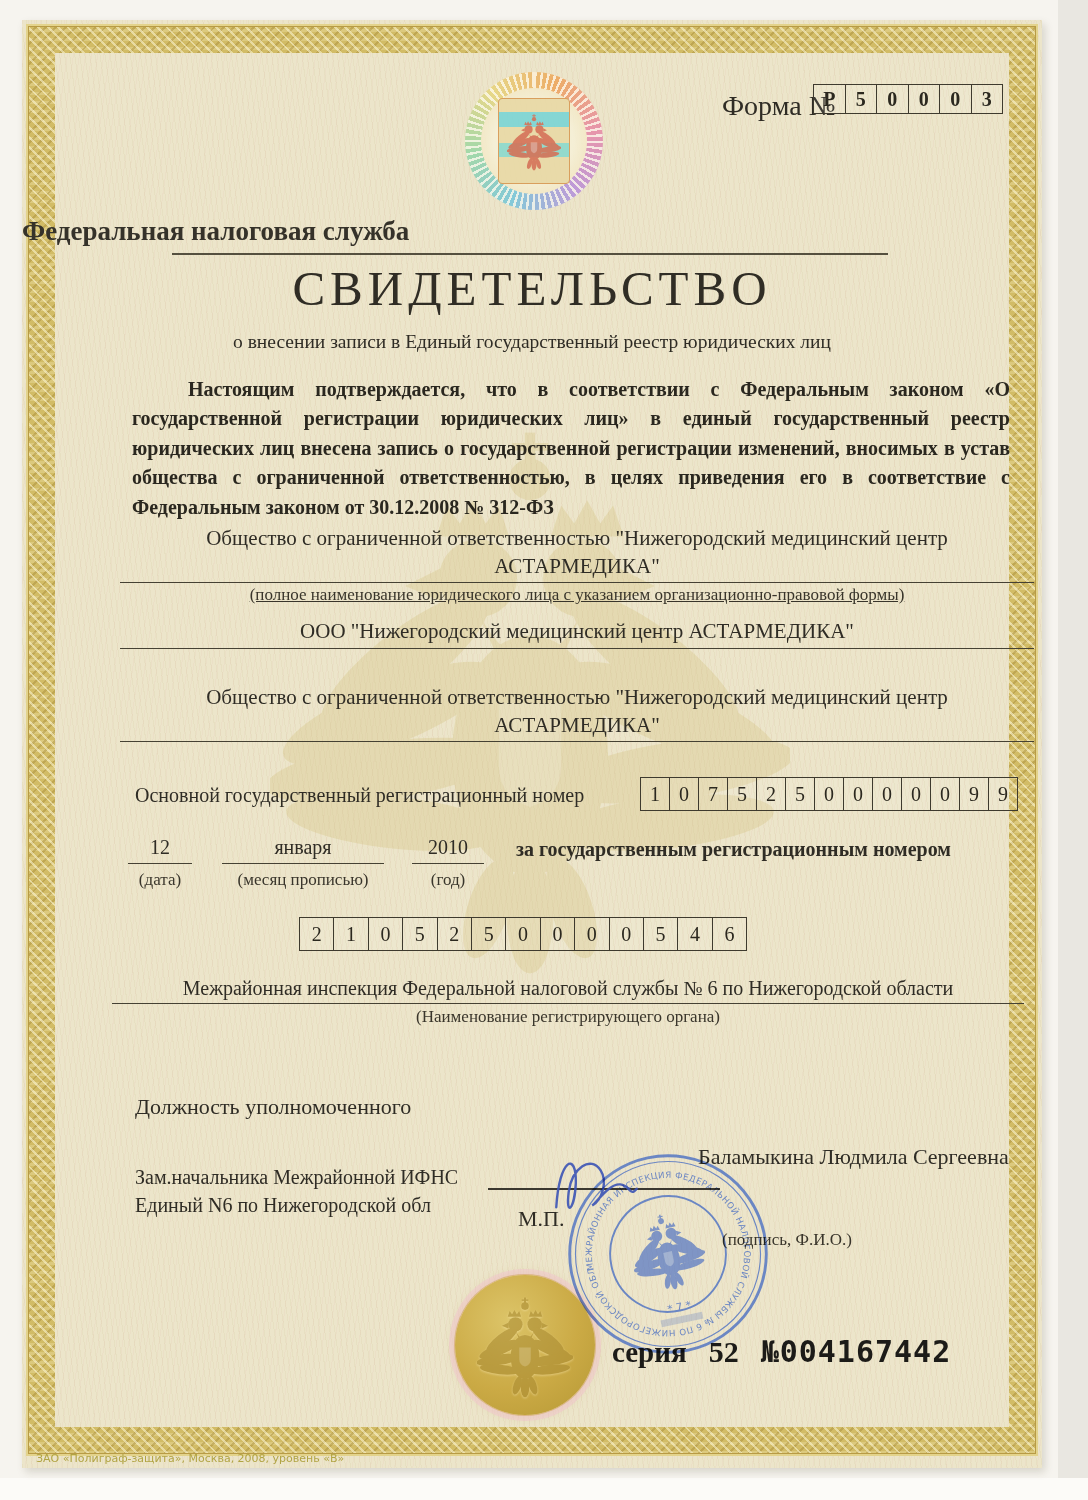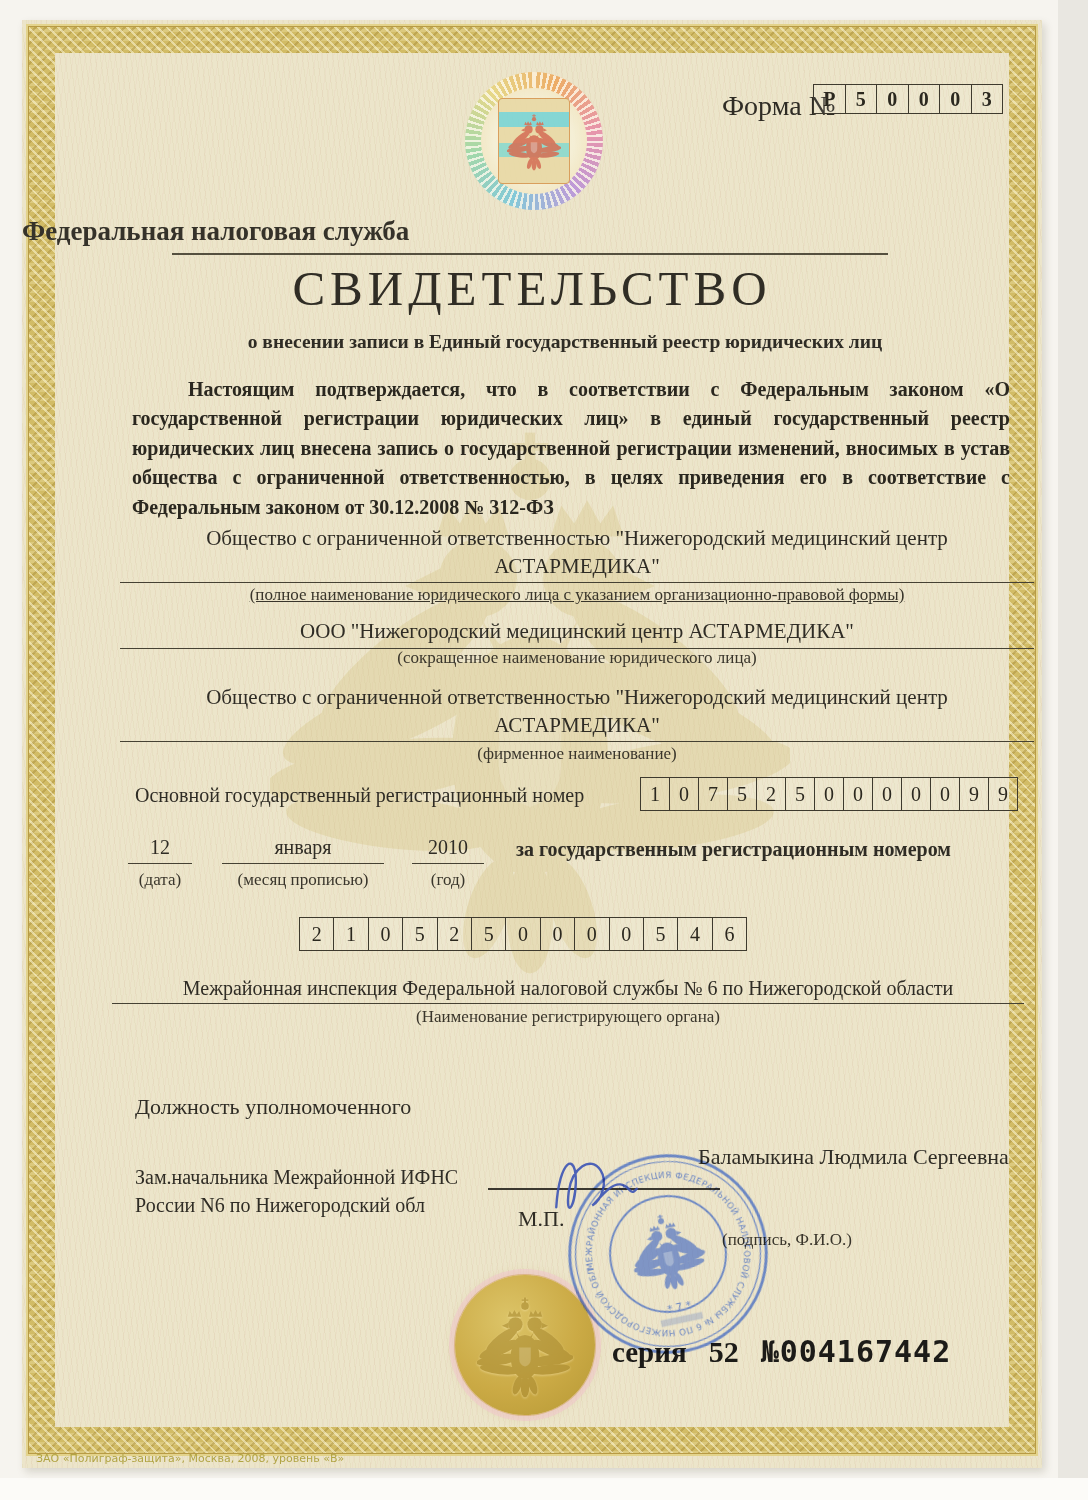--- a/index.html
+++ b/index.html
@@ -56,21 +56,21 @@
   .cells{display:flex;border:1.6px solid #3e3a2e;background:rgba(255,255,255,.08);}
   .cell{flex:1 1 0;border-left:1.6px solid #3e3a2e;display:flex;align-items:center;justify-content:center;
     font-size:20px;color:#2b281f;}
   .cell:first-child{border-left:none;}
   .form-cells{position:absolute;left:791px;top:64px;width:188px;height:28px;font-weight:bold;}
 
   
   .agency{position:absolute;left:0;top:196px;width:100%;text-align:left;font-size:27px;font-weight:bold;color:#35322a;}
   .agency-rule{position:absolute;left:150px;top:233px;width:716px;height:2px;background:#55503f;}
   .cert-title{position:absolute;left:0;top:240px;width:100%;text-align:center;font-size:49px;font-weight:normal;letter-spacing:5px;color:#302d25;}
-  .cert-subtitle{position:absolute;left:0;top:311px;width:100%;text-align:center;font-size:19.5px;font-weight:bold;padding-left:33px;}
+  .cert-subtitle{position:absolute;left:0;top:311px;width:100%;text-align:center;font-size:19.5px;font-weight:normal;}
 
   .paragraph{position:absolute;left:110px;top:355px;width:878px;font-size:20px;font-weight:bold;
     text-align:justify;text-indent:56px;line-height:1.47;color:#2a271f;}
 
   
   .field{position:absolute;text-align:center;border-bottom:1.6px solid #454133;padding-bottom:2px;}
   .field .ln{font-size:21px;line-height:1.32;}
   .caption{position:absolute;text-align:center;font-size:17px;color:#39352b;}
 
   .full-name{left:98px;top:505px;width:914px;}
@@ -206,27 +206,25 @@
 
     <div class="field full-name">
       <div class="ln">Общество с ограниченной ответственностью "Нижегородский медицинский центр</div>
       <div class="ln">АСТАРМЕДИКА"</div>
     </div>
     <div class="caption full-name-caption">(полное наименование юридического лица с указанием организационно-правовой формы)</div>
 
     <div class="field short-name">
       <div class="ln">ООО "Нижегородский медицинский центр АСТАРМЕДИКА"</div>
     </div>
-    <div class="caption short-name-caption">(сокращенное наименование юридического лица)</div>
 
     <div class="field brand-name">
       <div class="ln">Общество с ограниченной ответственностью "Нижегородский медицинский центр</div>
       <div class="ln">АСТАРМЕДИКА"</div>
     </div>
-    <div class="caption brand-name-caption">(фирменное наименование)</div>
 
     <div class="ogrn-label">Основной государственный регистрационный номер</div>
     <div class="cells ogrn-cells">
       <span class="cell">1</span>
       <span class="cell">0</span>
       <span class="cell">7</span>
       <span class="cell">5</span>
       <span class="cell">2</span>
       <span class="cell">5</span>
       <span class="cell">0</span>
@@ -265,21 +263,21 @@
     <div class="field authority">
       <div class="ln">Межрайонная инспекция Федеральной налоговой службы № 6 по Нижегородской области</div>
     </div>
     <div class="caption authority-caption">(Наименование регистрирующего органа)</div>
 
     <div class="pos-label">
       <div>Должность уполномоченного</div>
     </div>
     <div class="pos-value">
       <div>Зам.начальника Межрайонной ИФНС</div>
-      <div>России N6 по Нижегородский обл</div>
+      <div>Единый N6 по Нижегородской обл</div>
     </div>
     <div class="sig-line"></div>
     <div class="mp">М.П.</div>
     <div class="signer-name">Баламыкина Людмила Сергеевна</div>
     <div class="caption sig-caption">(подпись, Ф.И.О.)</div>
 
     <svg class="signature-svg" viewBox="0 0 130 86">
       <path d="M14,62 C22,14 40,8 36,40 C32,66 22,74 28,48 C34,24 54,14 62,30 C68,42 60,60 50,64 C58,58 70,44 80,46 C90,48 88,60 96,52" fill="none" stroke="#3f57b5" stroke-width="2.4" stroke-linecap="round" opacity="0.92"></path>
     </svg>
 

